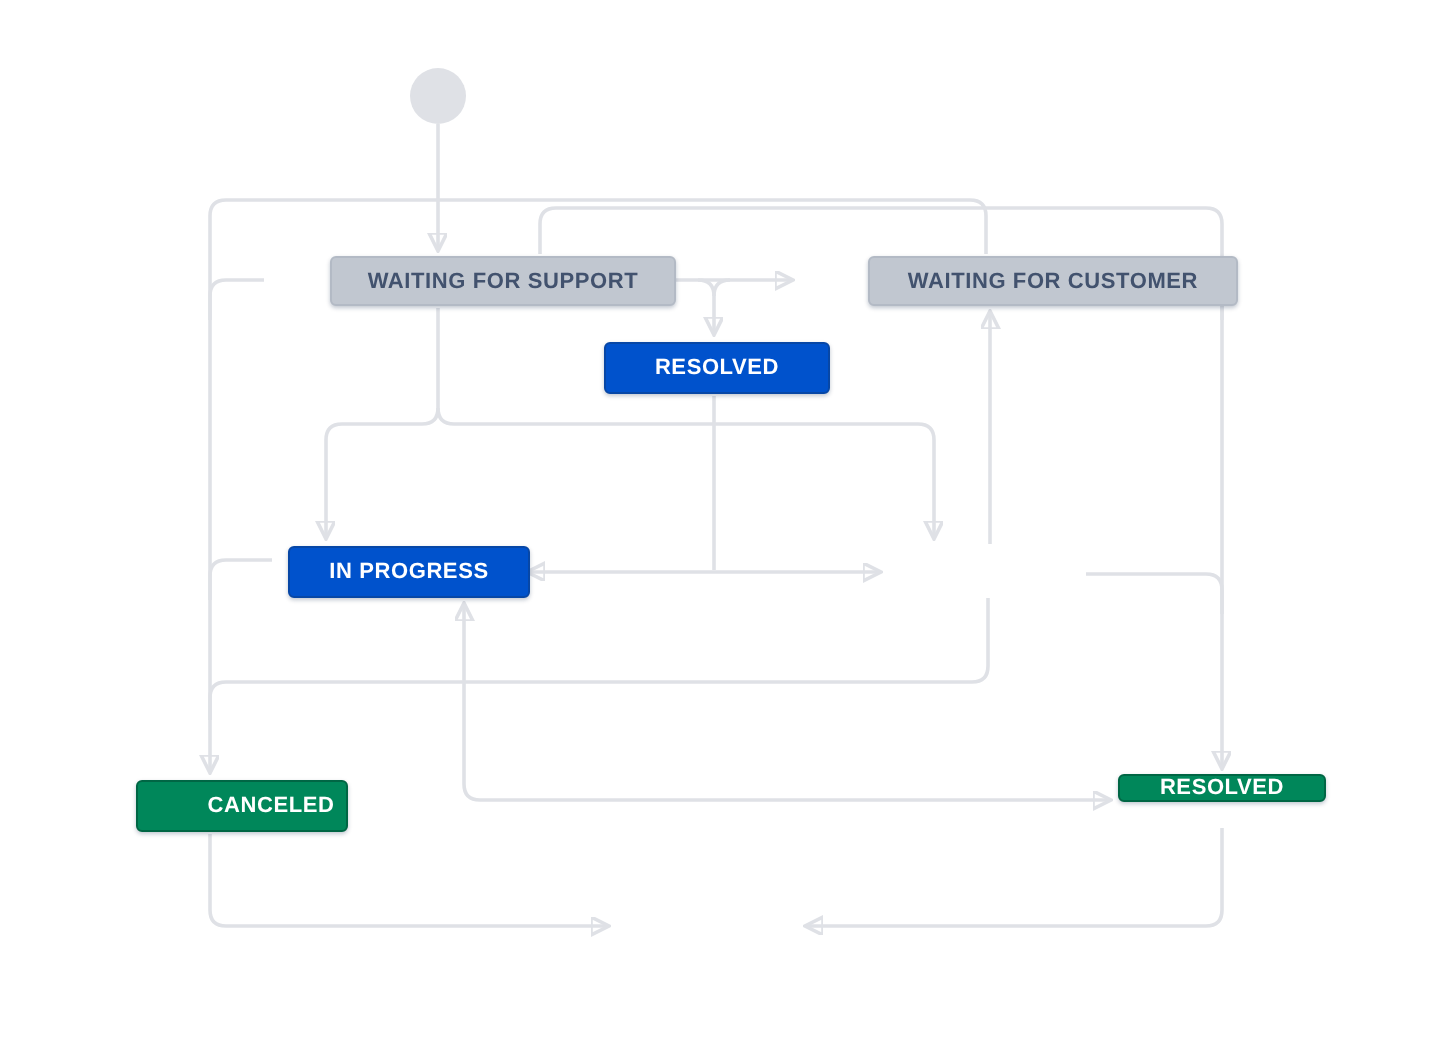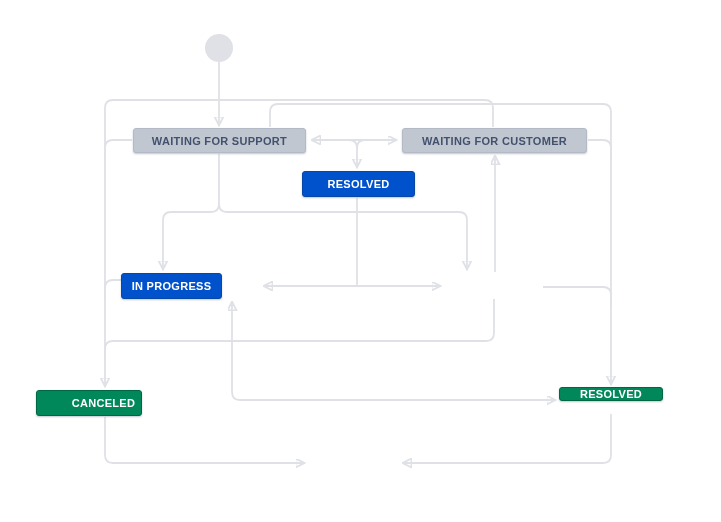--- a/index.html
+++ b/index.html
@@ -25,29 +25,29 @@
   .start-node{
     position:absolute;left:205px;top:34px;width:28px;height:28px;
     border-radius:50%;background:var(--startnode);
   }
   .status{
     position:absolute;box-sizing:border-box;border-radius:3px;
     display:flex;align-items:center;justify-content:center;
     font-size:11px;font-weight:bold;letter-spacing:.3px;white-space:nowrap;
     box-shadow:0 1px 2px rgba(9,30,66,.25);cursor:pointer;
   }
-  .status.todo{background:var(--gray);border:1px solid var(--gray-border);color:var(--gray-text);}
+  .status.todo{background:var(--gray);border:1px solid var(--gray-border);color:var(--gray-text);margin-left:32px;}
   .status.inprog{background:var(--blue);border:1px solid var(--blue-border);color:#fff;}
   .status.done{background:var(--green);border:1px solid var(--green-border);color:#fff;}
   .n-ws{left:133px;top:128px;width:173px;height:25px;}
   .n-wc{left:402px;top:128px;width:185px;height:25px;}
   .n-es{left:302px;top:171px;width:113px;height:26px;}
-  .n-ip{left:121px;top:273px;width:101px;height:26px;}
+  .n-ip{left:144px;top:273px;width:121px;height:26px;}
   .n-pe{left:447px;top:273px;width:95px;height:26px;}
-  .n-ca{left:36px;top:390px;width:106px;height:26px;padding-left:29px;}
+  .n-ca{left:68px;top:390px;width:106px;height:26px;padding-left:29px;}
   .n-re{left:559px;top:387px;width:104px;height:14px;}
   .n-cl{left:308px;top:450px;width:91px;height:26px;}
 </style>
 </head>
 <body>
 
 <div class="canvas">
 
   <svg class="edges" width="721" height="522" viewBox="0 0 721 522">
     <defs>

